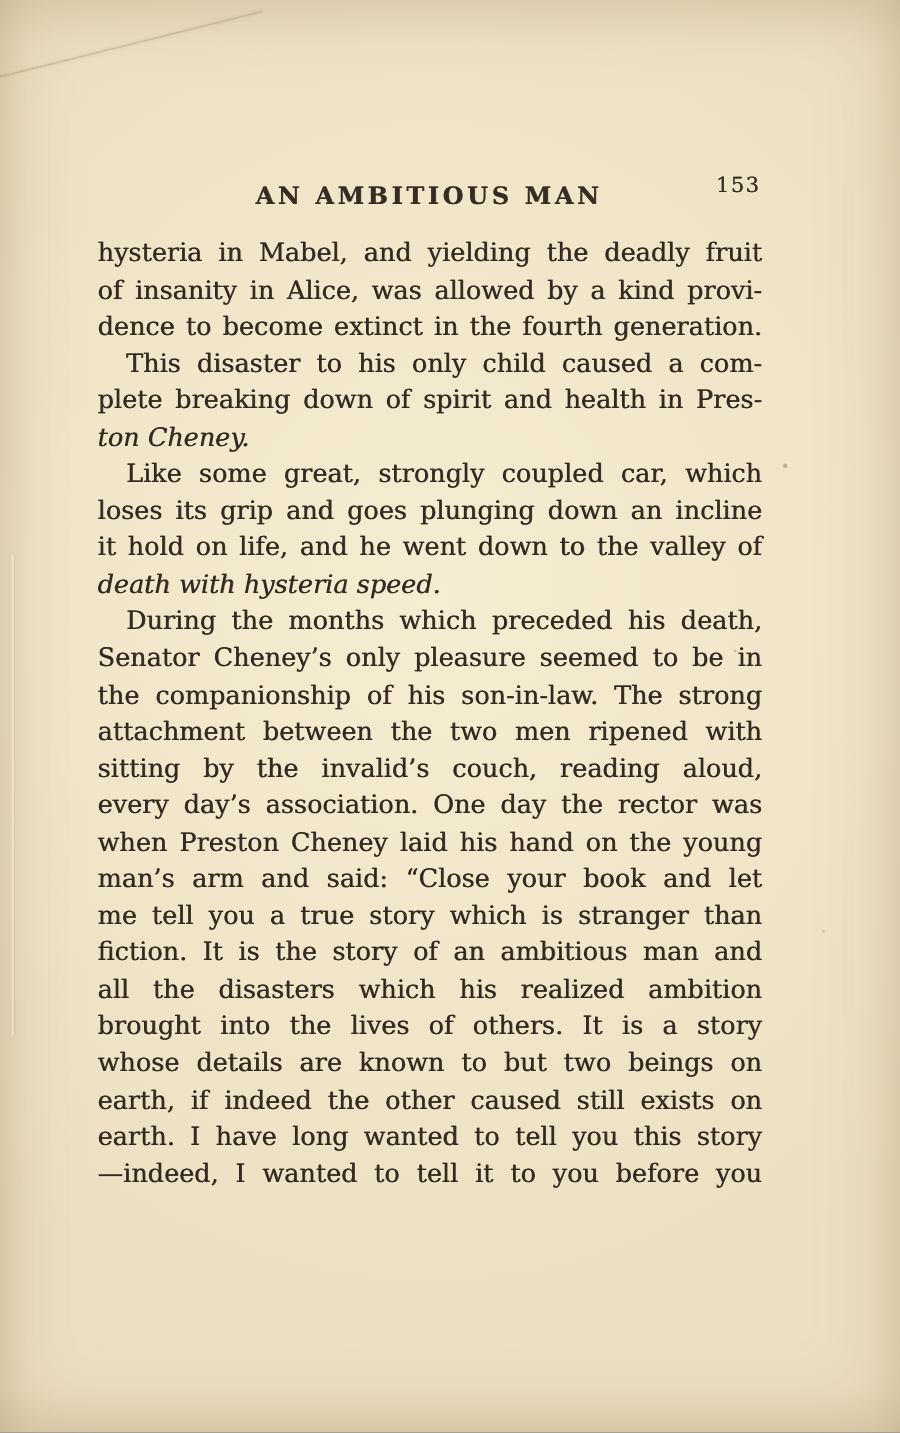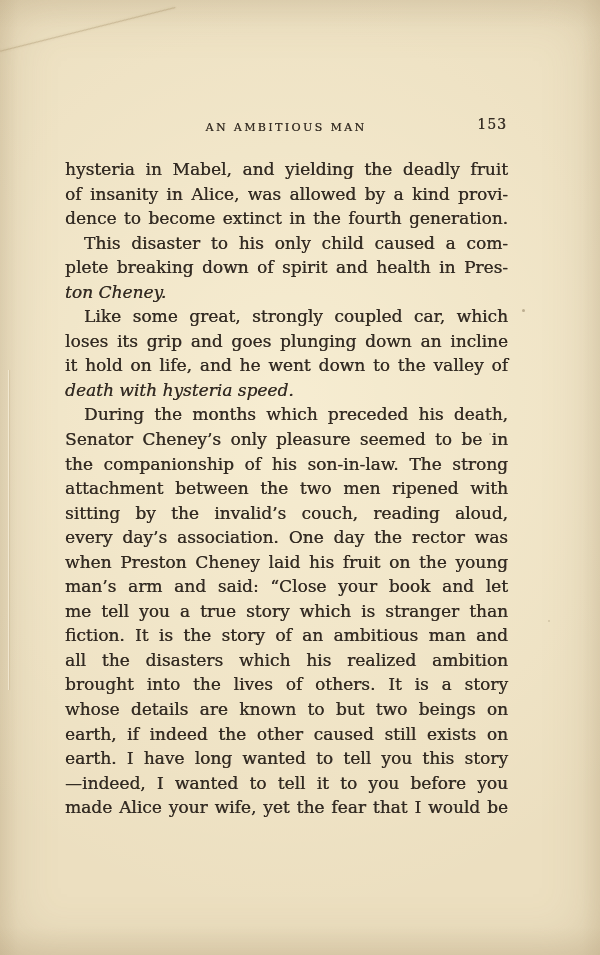--- a/index.html
+++ b/index.html
@@ -51,22 +51,22 @@
     top: 119px;
     width: 442px;
     height: 22px;
     color: #352d24;
   }
   .running-title {
     position: absolute;
     left: 0; right: 0;
     top: 2px;
     text-align: center;
-    font-size: 11px;
-    font-weight: normal;
+    font-size: 16px;
+    font-weight: bold;
     letter-spacing: 2.4px;
     text-shadow: 0.3px 0 0 rgba(53,45,36,0.75);
   }
   .folio {
     position: absolute;
     right: 0;
     top: -3px;
     font-size: 14px;
     letter-spacing: 1px;
     text-shadow: 0.3px 0 0 rgba(53,45,36,0.75);
@@ -121,25 +121,24 @@
       <div class="line indent">Like some great, strongly coupled car, which</div>
       <div class="line">loses its grip and goes plunging down an incline</div>
       <div class="line">it hold on life, and he went down to the valley of</div>
       <div class="line endpar">death with hysteria speed.</div>
       <div class="line indent">During the months which preceded his death,</div>
       <div class="line">Senator Cheney’s only pleasure seemed to be in</div>
       <div class="line">the companionship of his son-in-law.  The strong</div>
       <div class="line">attachment between the two men ripened with</div>
       <div class="line">sitting by the invalid’s couch, reading aloud,</div>
       <div class="line">every day’s association.  One day the rector was</div>
-      <div class="line">when Preston Cheney laid his fruit on the young</div>
+      <div class="line">when Preston Cheney laid his hand on the young</div>
       <div class="line">man’s arm and said:  “Close your book and let</div>
       <div class="line">me tell you a true story which is stranger than</div>
       <div class="line">fiction.  It is the story of an ambitious man and</div>
       <div class="line">all the disasters which his realized ambition</div>
       <div class="line">brought into the lives of others.  It is a story</div>
       <div class="line">whose details are known to but two beings on</div>
       <div class="line">earth, if indeed the other caused still exists on</div>
       <div class="line">earth.  I have long wanted to tell you this story</div>
       <div class="line">—indeed, I wanted to tell it to you before you</div>
-      <div class="line">made Alice your wife, yet the fear that I would be</div>
     </div>
 </div>
 
 </body></html>

